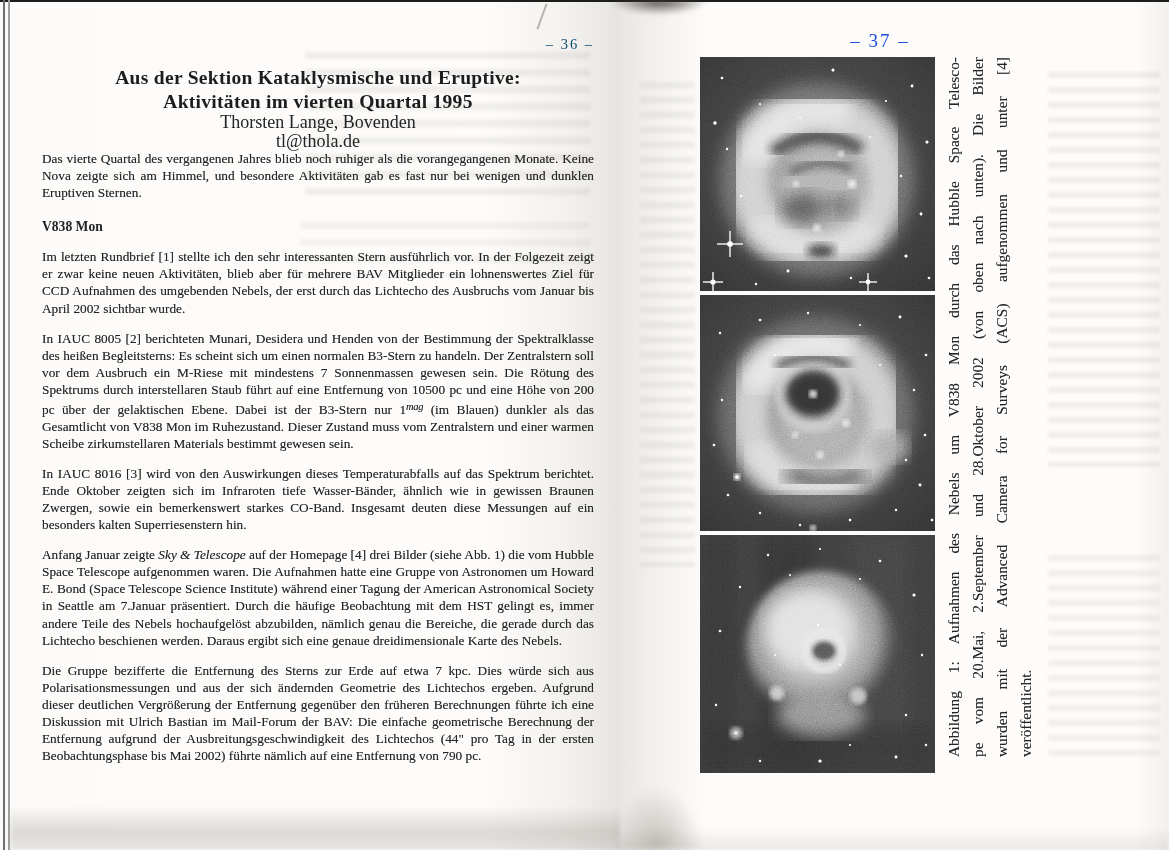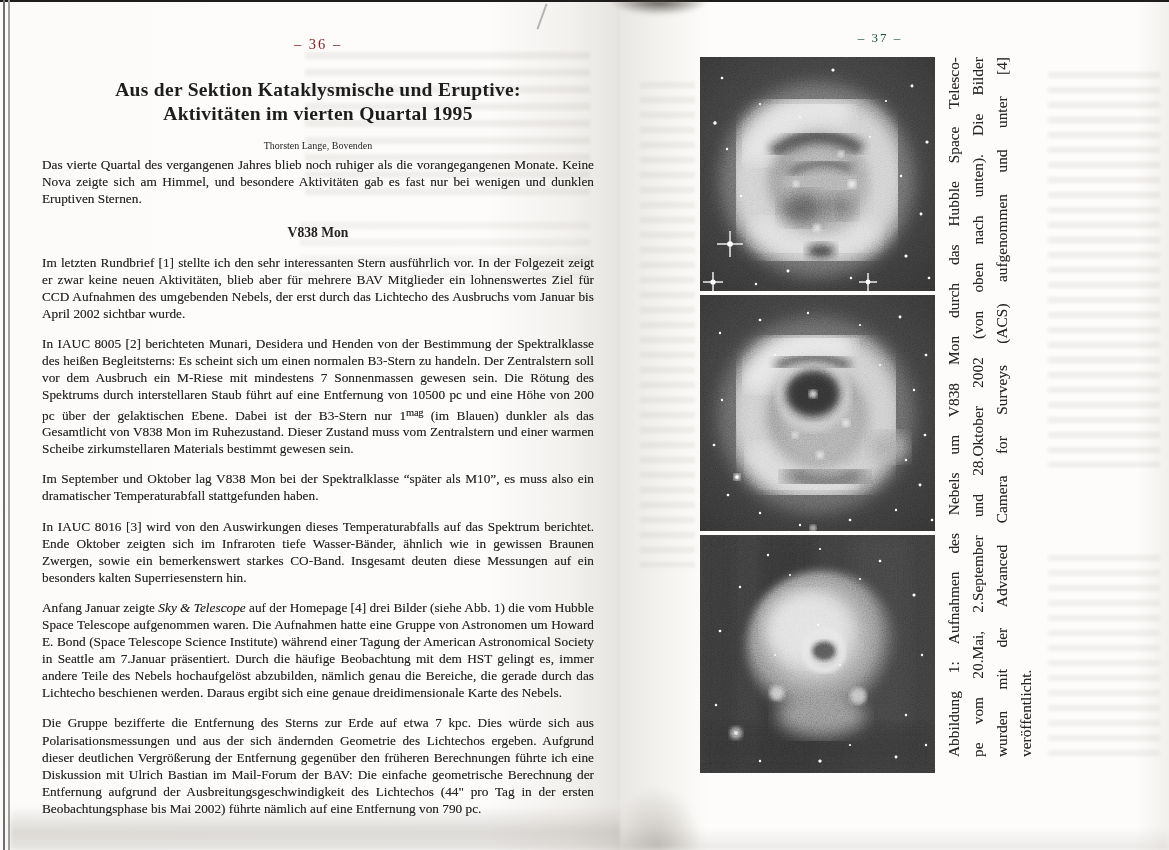--- a/index.html
+++ b/index.html
@@ -27,32 +27,32 @@
   .band-bottom-right{left:620px;top:828px;width:549px;height:22px;
     background:linear-gradient(180deg,rgba(150,145,138,0) 0%,rgba(150,145,138,.18) 100%);filter:blur(2px);}
   .scratch{left:541px;top:3px;width:2px;height:27px;background:rgba(100,100,100,.45);
     transform:rotate(20deg);filter:blur(.5px);}
   .ghost{position:absolute;
     background:repeating-linear-gradient(180deg,rgba(116,110,98,.12) 0px,rgba(116,110,98,.12) 7px,rgba(116,110,98,0) 7px,rgba(116,110,98,0) 17px);
     filter:blur(1.4px);}
   .ghost.tight{background:repeating-linear-gradient(180deg,rgba(116,110,98,.11) 0px,rgba(116,110,98,.11) 6px,rgba(116,110,98,0) 6px,rgba(116,110,98,0) 15px);}
   
   .content-left{left:42px;top:30px;width:552px;}
-  .pageno{text-align:center;font-size:14.5px;letter-spacing:2px;margin:6px 0 0;color:#7f1d1d;}
+  .pageno{text-align:right;font-size:14.5px;letter-spacing:2px;margin:6px 0 0;color:#0c4a6e;}
   .title{font-size:19.5px;line-height:23.5px;font-weight:bold;text-align:center;
-    margin:25px 0 0;letter-spacing:.3px;color:#1d1d1d;}
-  .author{text-align:center;font-size:10px;line-height:18.5px;margin-top:12px;}
+    margin:13px 0 0;letter-spacing:.3px;color:#1d1d1d;}
+  .author{text-align:center;font-size:18px;line-height:18.5px;}
   .content-left p{font-size:13.3px;line-height:17.1px;text-align:justify;margin:13px 0 0;
     text-shadow:0 0 .4px rgba(45,45,45,.45);}
   .content-left p.first{margin-top:0;}
-  .subhead{font-weight:bold;font-size:13.6px;margin-top:18px;text-align:center;}
-  .supmag{font-size:10.5px;vertical-align:3.5px;letter-spacing:-.3px;}
+  .subhead{font-weight:bold;font-size:13.6px;margin-top:18px;}
+  .supmag{font-style:italic;font-size:10.5px;vertical-align:3.5px;letter-spacing:-.3px;}
   
-  .pageno-right{left:820px;top:30px;width:120px;text-align:center;font-size:13px;
-    letter-spacing:2px;color:#14532d;}
+  .pageno-right{left:820px;top:30px;width:120px;text-align:center;font-size:19px;
+    letter-spacing:2px;color:#1d4ed8;}
   .figure-col{left:700px;top:57px;width:235px;}
   svg.neb{display:block;margin:0 0 4px 0;}
   .caption-outer{left:942px;top:57px;width:100px;height:716px;}
   .caption-inner{position:absolute;left:0;top:0;width:700px;height:100px;
     transform-origin:0 0;transform:rotate(-90deg) translateX(-700px);
     font-size:15.4px;line-height:24px;color:#262626;
     text-shadow:0 0 .4px rgba(45,45,45,.4);}
   .cap-line{text-align:justify;text-align-last:justify;height:24px;}
   .cap-line.last{text-align-last:left;}
 </style>
@@ -106,26 +106,26 @@
 <div class="ghost" style="left:300px;top:222px;width:290px;height:55px;opacity:.6"></div>
 <div class="ghost tight" style="left:640px;top:82px;width:55px;height:485px;opacity:.8"></div>
 <div class="ghost tight" style="left:1048px;top:72px;width:112px;height:395px;opacity:.9"></div>
 <div class="ghost tight" style="left:1048px;top:555px;width:112px;height:210px;opacity:.8"></div>
 
 <div class="abs content-left">
   <div class="pageno">– 36 –</div>
   <h1 class="title"><span>Aus der Sektion Kataklysmische und Eruptive:</span><br><span>Aktivitäten im vierten Quartal 1995</span></h1>
   <div class="author">
     <div>Thorsten Lange, Bovenden</div>
+    <div>tl@thola.de</div>
   </div>
   <p class="first">Das vierte Quartal des vergangenen Jahres blieb noch ruhiger als die vorangegangenen Monate. Keine Nova zeigte sich am Himmel, und besondere Aktivitäten gab es fast nur bei wenigen und dunklen Eruptiven Sternen.</p>
   <div class="subhead">V838 Mon</div>
   <p>Im letzten Rundbrief [1] stellte ich den sehr interessanten Stern ausführlich vor. In der Folgezeit zeigt er zwar keine neuen Aktivitäten, blieb aber für mehrere BAV Mitglieder ein lohnenswertes Ziel für CCD Aufnahmen des umgebenden Nebels, der erst durch das Lichtecho des Ausbruchs vom Januar bis April 2002 sichtbar wurde.</p>
   <p><span>In IAUC 8005 [2] berichteten Munari, Desidera und Henden von der Bestimmung der Spektralklasse des heißen Begleitsterns: Es scheint sich um einen normalen B3-Stern zu handeln. Der Zentralstern soll vor dem Ausbruch ein M-Riese mit mindestens 7 Sonnenmassen gewesen sein. Die Rötung des Spektrums durch interstellaren Staub führt auf eine Entfernung von 10500 pc und eine Höhe von 200 pc über der gelaktischen Ebene. Dabei ist der B3-Stern nur 1</span><span class="supmag">mag</span><span> (im Blauen) dunkler als das Gesamtlicht von V838 Mon im Ruhezustand. Dieser Zustand muss vom Zentralstern und einer warmen Scheibe zirkumstellaren Materials bestimmt gewesen sein.</span></p>
-  <p>Im September und Oktober lag V838 Mon bei der Spektralklasse “später als M10”, es muss also ein dramatischer Temperaturabfall stattgefunden haben.</p>
   <p>In IAUC 8016 [3] wird von den Auswirkungen dieses Temperaturabfalls auf das Spektrum berichtet. Ende Oktober zeigten sich im Infraroten tiefe Wasser-Bänder, ähnlich wie in gewissen Braunen Zwergen, sowie ein bemerkenswert starkes CO-Band. Insgesamt deuten diese Messungen auf ein besonders kalten Superriesenstern hin.</p>
   <p><span>Anfang Januar zeigte </span><i>Sky &amp; Telescope</i><span> auf der Homepage [4] drei Bilder (siehe Abb. 1) die vom Hubble Space Telescope aufgenommen waren. Die Aufnahmen hatte eine Gruppe von Astronomen um Howard E. Bond (Space Telescope Science Institute) während einer Tagung der American Astronomical Society in Seattle am 7.Januar präsentiert. Durch die häufige Beobachtung mit dem HST gelingt es, immer andere Teile des Nebels hochaufgelöst abzubilden, nämlich genau die Bereiche, die gerade durch das Lichtecho beschienen werden. Daraus ergibt sich eine genaue dreidimensionale Karte des Nebels.</span></p>
   <p>Die Gruppe bezifferte die Entfernung des Sterns zur Erde auf etwa 7 kpc. Dies würde sich aus Polarisationsmessungen und aus der sich ändernden Geometrie des Lichtechos ergeben. Aufgrund dieser deutlichen Vergrößerung der Entfernung gegenüber den früheren Berechnungen führte ich eine Diskussion mit Ulrich Bastian im Mail-Forum der BAV: Die einfache geometrische Berechnung der Entfernung aufgrund der Ausbreitungsgeschwindigkeit des Lichtechos (44" pro Tag in der ersten Beobachtungsphase bis Mai 2002) führte nämlich auf eine Entfernung von 790 pc.</p>
 </div>
 
 <div class="abs pageno-right">– 37 –</div>
 
 <div class="abs figure-col">
 
   <svg class="neb" width="235" height="234" viewBox="0 0 235 234">

